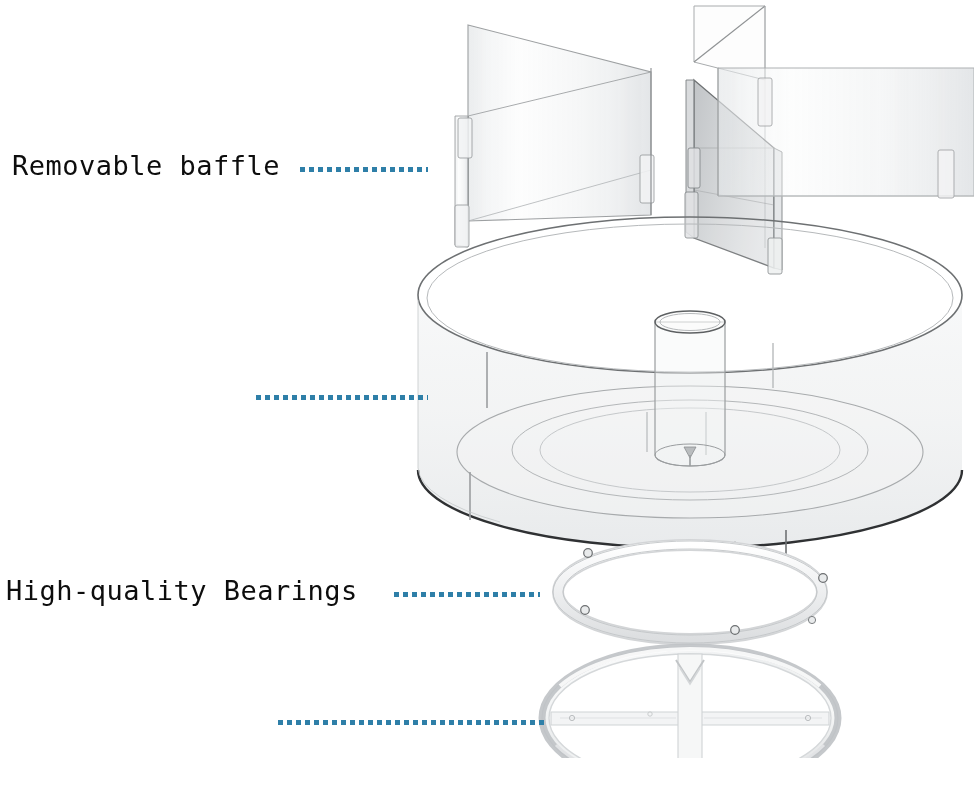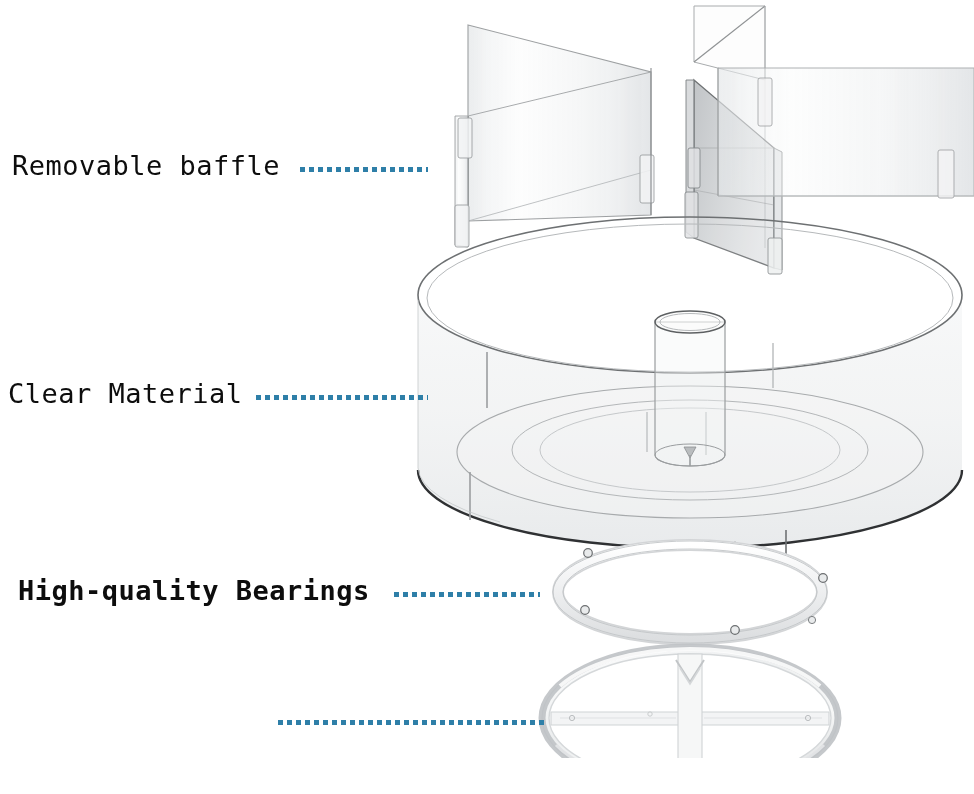--- a/index.html
+++ b/index.html
@@ -203,21 +203,20 @@
       <circle cx="650" cy="714" r="2.2" fill="none" stroke="#c5c8ca" stroke-width="0.9"></circle>
 
       <path d="M 560,686 A 148,71 0 0 1 820,686" fill="none" stroke="#ffffff" stroke-width="4" opacity="0.85"></path>
       <path d="M 556,745 A 148,71 0 0 0 824,745" fill="none" stroke="#e4e6e8" stroke-width="3" opacity="0.9"></path>
     </g>
   </svg>
 
   <div class="callout-label" style="left:12px; top:152px;">Removable baffle</div>
   <div class="leader" style="left:300px; top:167px; width:128px;"></div>
 
-  <div class="callout-label" style="left:8px; top:380px;">Clear Material</div>
   <div class="leader" style="left:256px; top:395px; width:172px;"></div>
 
-  <div class="callout-label" style="left:18px; top:577px;font-weight:bold;">High-quality Bearings</div>
+  <div class="callout-label" style="left:6px; top:577px;">High-quality Bearings</div>
   <div class="leader" style="left:394px; top:592px; width:146px;"></div>
 
   <div class="leader" style="left:278px; top:720px; width:268px;"></div>
 
 </div>
 
 </body></html>

